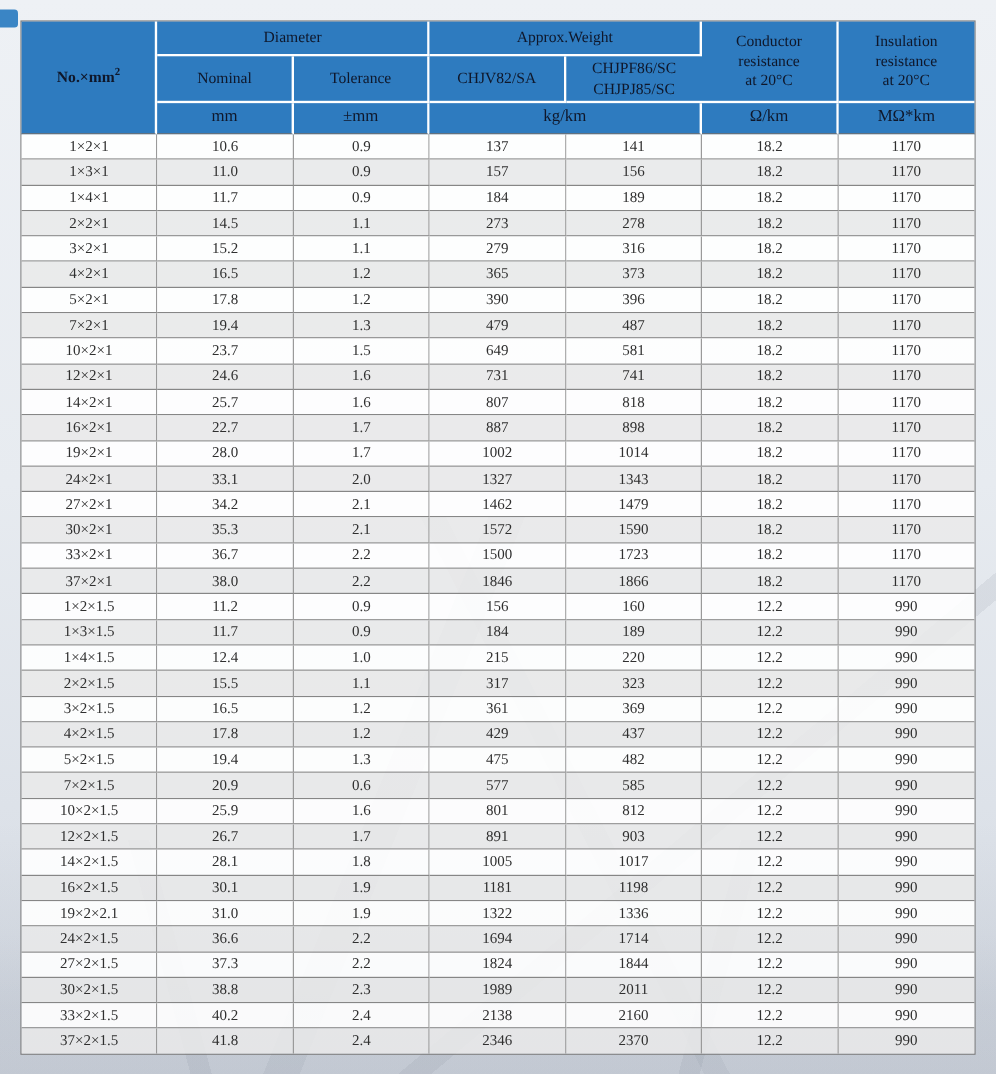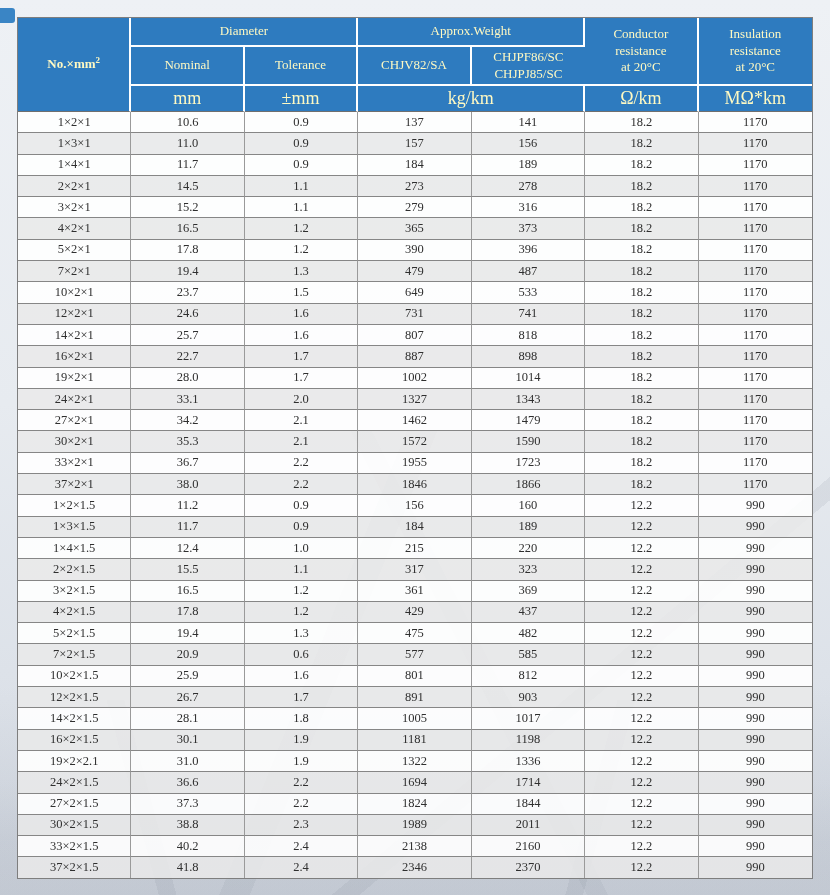--- a/index.html
+++ b/index.html
@@ -47,35 +47,35 @@
     width: 796px;
     border-collapse: separate;
     border-spacing: 0;
     table-layout: fixed;
     border: 1px solid #7e7e7e;
   }
   table.spec col { width: 14.2857%; }
 
   thead th {
     background: #2e7bbf;
-    color: #fef9c3;
+    color: #0f172a;
     font-weight: 400;
     font-size: 13px;
     text-align: center;
     vertical-align: middle;
     padding: 0;
     border-right: 2px solid #ffffff;
     border-bottom: 2px solid #ffffff;
     line-height: 1.3;
   }
   thead tr th:last-child,
   thead th.edge-right { border-right: none; }
   thead tr.group-row th { height: 27px; }
   thead tr.sub-row th { height: 37px; }
-  thead tr.units-row th { height: 25px; border-bottom: 1px solid #6f6f6f; font-size: 18px; }
+  thead tr.units-row th { height: 25px; border-bottom: 1px solid #6f6f6f; font-size: 14px; }
   thead th.span-bottom { border-bottom: 1px solid #6f6f6f; font-weight: bold; }
 
   thead sup {
     font-size: 9px;
     vertical-align: super;
     line-height: 0;
   }
 
   tbody td {
     height: 20.3px;
@@ -215,21 +215,21 @@
         <td>479</td>
         <td>487</td>
         <td>18.2</td>
         <td>1170</td>
       </tr>
       <tr>
         <td>10×2×1</td>
         <td>23.7</td>
         <td>1.5</td>
         <td>649</td>
-        <td>533</td>
+        <td>581</td>
         <td>18.2</td>
         <td>1170</td>
       </tr>
       <tr class="alt">
         <td>12×2×1</td>
         <td>24.6</td>
         <td>1.6</td>
         <td>731</td>
         <td>741</td>
         <td>18.2</td>
@@ -286,21 +286,21 @@
         <td>2.1</td>
         <td>1572</td>
         <td>1590</td>
         <td>18.2</td>
         <td>1170</td>
       </tr>
       <tr>
         <td>33×2×1</td>
         <td>36.7</td>
         <td>2.2</td>
-        <td>1955</td>
+        <td>1500</td>
         <td>1723</td>
         <td>18.2</td>
         <td>1170</td>
       </tr>
       <tr class="alt">
         <td>37×2×1</td>
         <td>38.0</td>
         <td>2.2</td>
         <td>1846</td>
         <td>1866</td>

